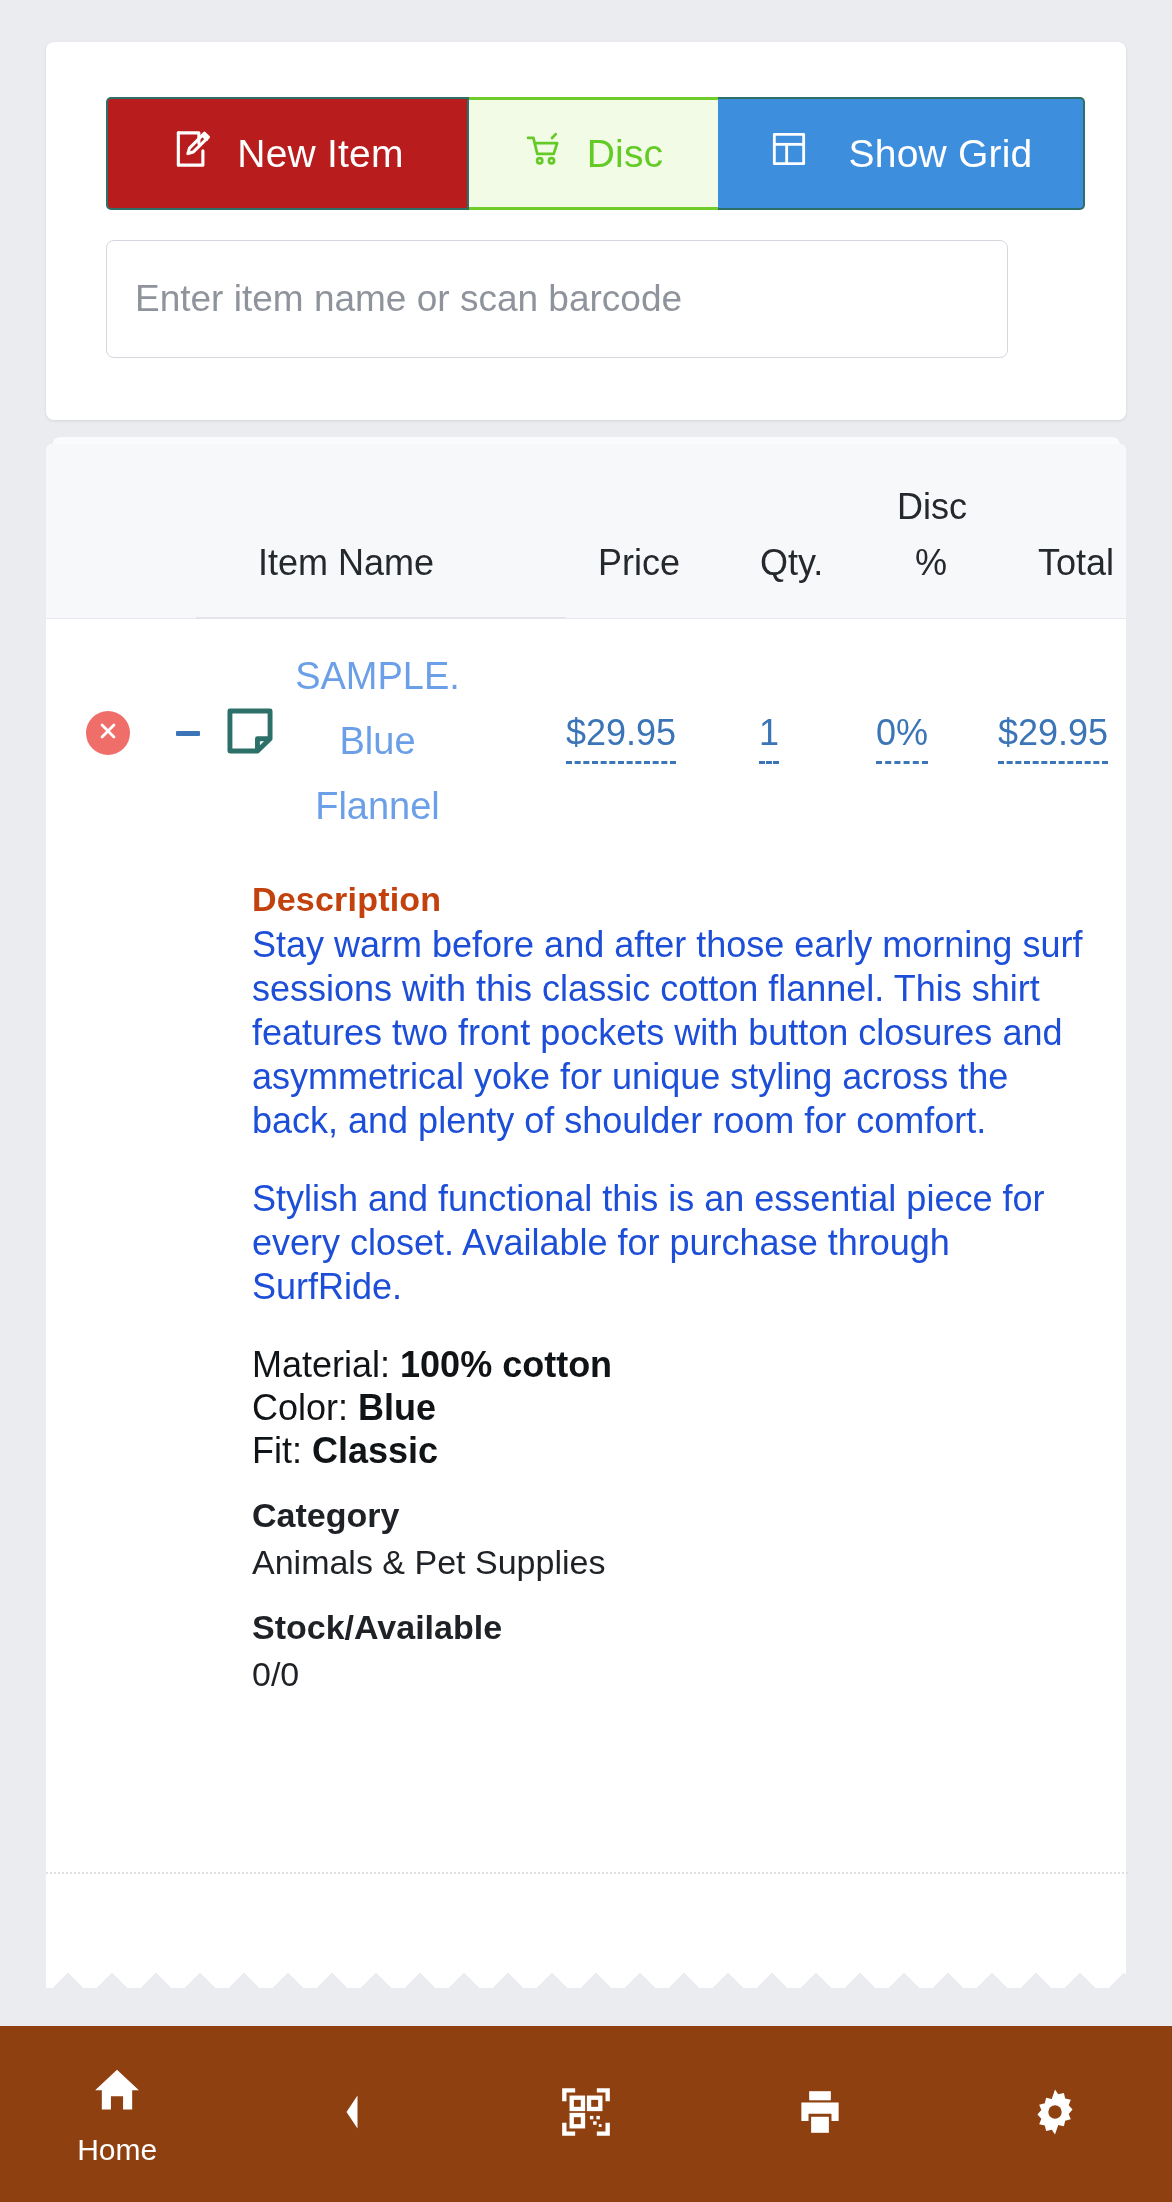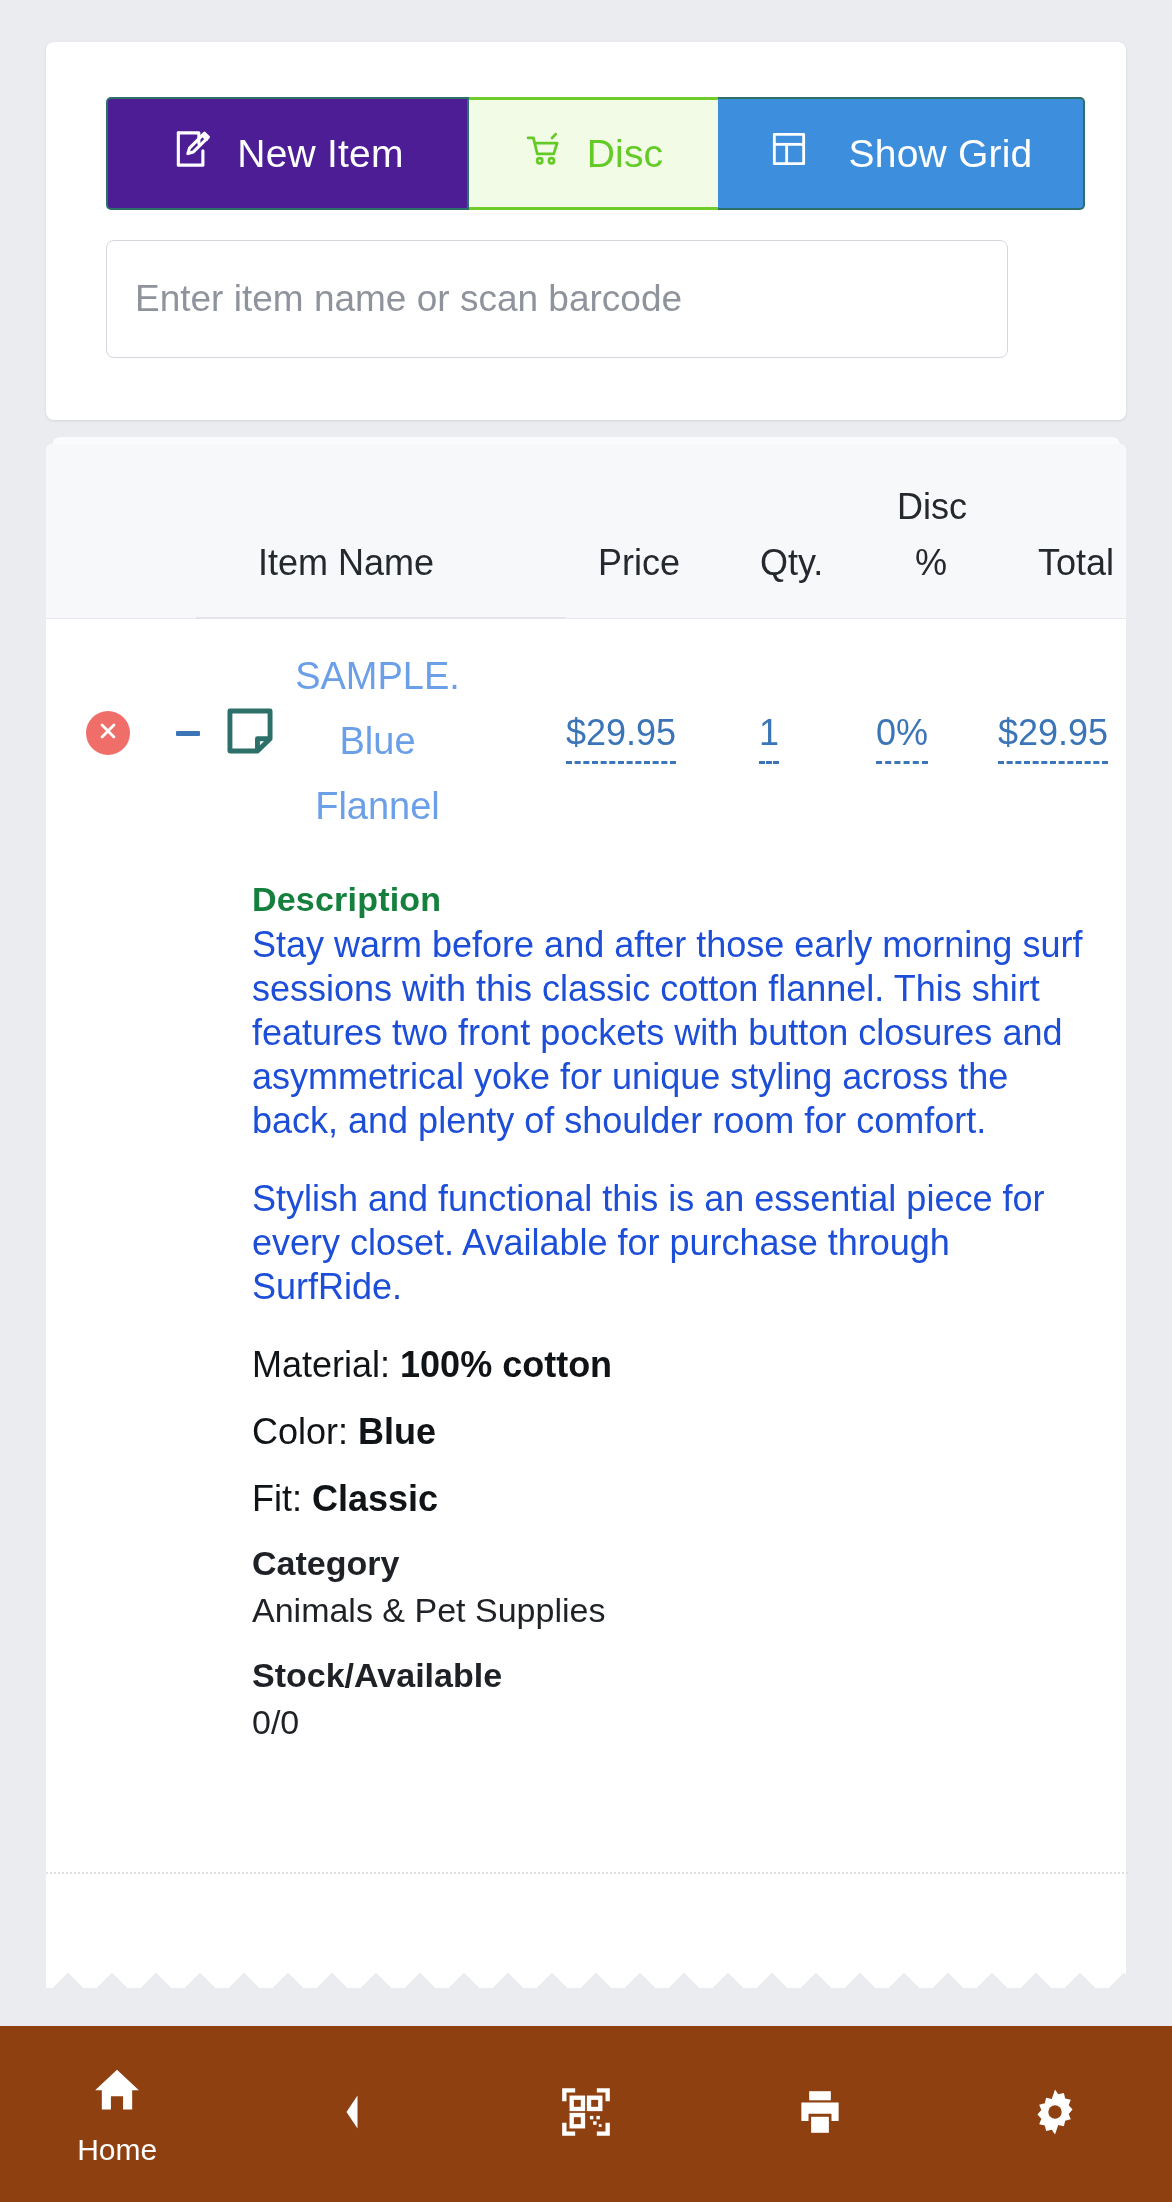--- a/index.html
+++ b/index.html
@@ -39,21 +39,21 @@
     align-items: center;
     justify-content: center;
     gap: 22px;
     height: 113px;
     font-size: 39px;
     letter-spacing: 0.2px;
     user-select: none;
   }
   .seg-new {
     width: 363px;
-    background: #4c1d95;
+    background: #b91c1c;
     color: #ffffff;
     border-radius: 5px 0 0 5px;
     border: 2px solid #2d7069;
   }
   .seg-sale {
     width: 249px;
     background: #f2fbe6;
     color: #63ca26;
     border-top: 3px solid #6fcc2a;
     border-bottom: 3px solid #6fcc2a;
@@ -180,35 +180,34 @@
 
   
   .details {
     position: absolute;
     left: 252px; top: 880px;
     width: 840px;
   }
   .d-head {
     font-size: 34px;
     font-weight: bold;
-    color: #15803d;
+    color: #c2410c;
     margin-bottom: 4px;
     letter-spacing: 0.2px;
   }
   .d-body {
     font-size: 36px;
     line-height: 44px;
     color: #1d4ed8;
   }
   .d-body p { margin: 0 0 34px 0; }
   .attr {
     font-size: 36px;
     line-height: 43px;
     color: #111417;
-    margin-top: 24px;
   }
   .attr b { font-weight: bold; }
   .cat-head {
     font-size: 34px; font-weight: bold; color: #1e2125;
     margin-top: 24px; margin-bottom: 8px;
   }
   .cat-val { font-size: 34px; color: #1e2125; }
   .stock-head {
     font-size: 34px; font-weight: bold; color: #1e2125;
     margin-top: 26px; margin-bottom: 8px;

